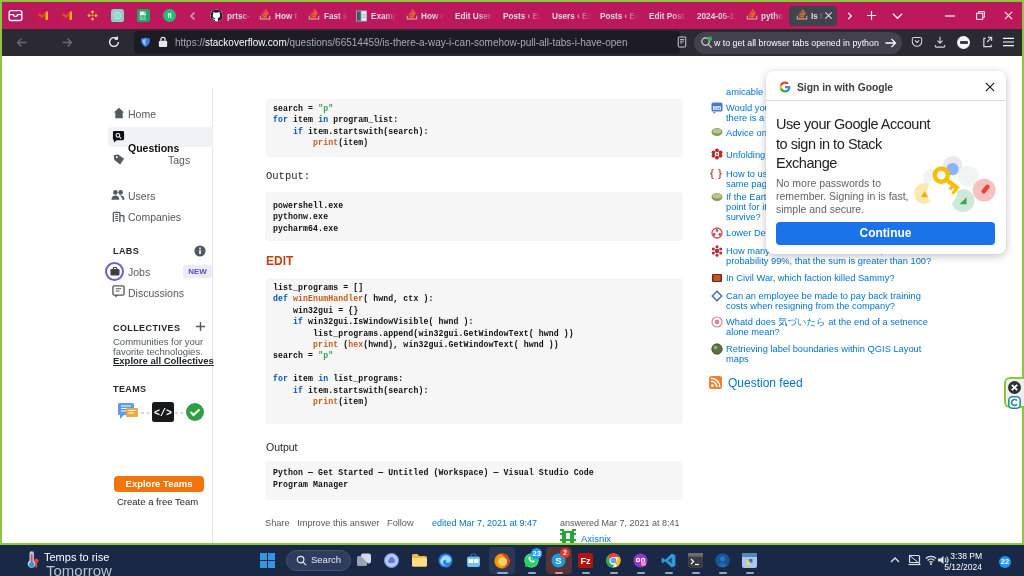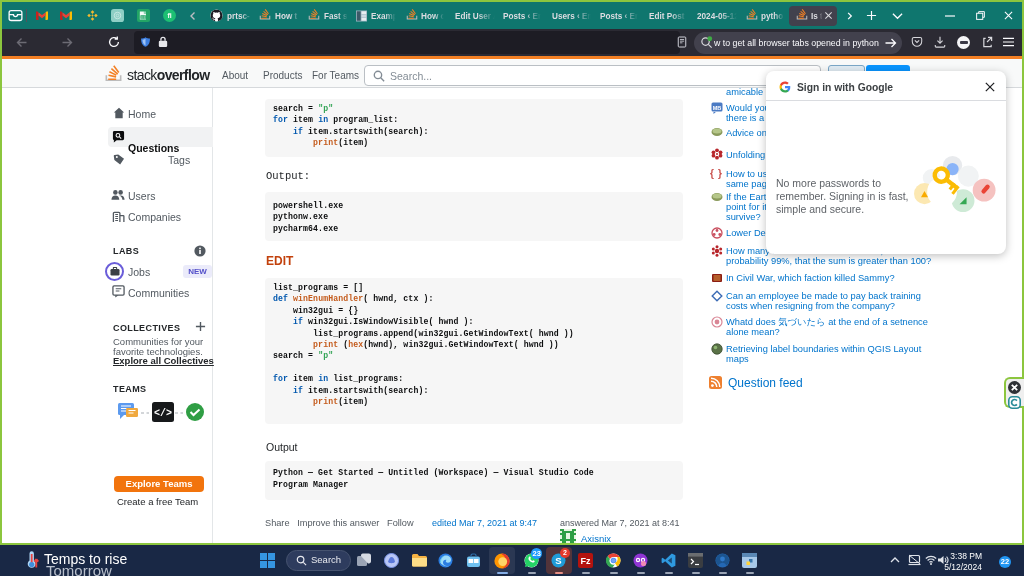--- a/index.html
+++ b/index.html
@@ -5,21 +5,21 @@
 * { margin:0; padding:0; box-sizing:border-box; }
 html,body { width:1024px; height:576px; overflow:hidden; }
 body { font-family:"Liberation Sans", sans-serif; position:relative; background:#fff; }
 #screen { position:absolute; left:0; top:0; width:1024px; height:576px; }
 .abs { position:absolute; }
 
 
 .gb { position:absolute; background:#8cc63e; z-index:50; }
 
 
-#tabbar { position:absolute; left:0; top:2px; width:1024px; height:27px; background:#0f766e; z-index:5; }
+#tabbar { position:absolute; left:0; top:2px; width:1024px; height:27px; background:#be185d; z-index:5; }
 #navbar { position:absolute; left:0; top:29px; width:1024px; height:27px; background:#2b2a33; z-index:5; }
 .tabtxt { color:#dcdce1; font-size:8.2px; font-weight:bold; white-space:nowrap; overflow:hidden; }
 .fade { -webkit-mask-image:linear-gradient(90deg,#000 55%,transparent 95%); mask-image:linear-gradient(90deg,#000 55%,transparent 95%); }
 
 
 #page { position:absolute; left:2px; top:56px; width:1020px; height:487px; background:#fff; z-index:1; }
 #soheader { position:absolute; left:0; top:0; width:1020px; height:32px; background:#f8f9f9; border-top:3px solid #f48024; border-bottom:1px solid #d6d9dc; }
 .hnav { color:#525960; font-size:10px; }
 #leftnav { position:absolute; left:94px; top:32px; width:117px; height:455px; border-right:1px solid #e3e6e8; background:#fff; }
 .navitem { position:absolute; color:#525960; font-size:10.5px; }
@@ -176,20 +176,21 @@
 
   <div class="abs" style="left:134px;top:2px;width:546px;height:23px;background:#1d1c24;border-radius:4px;"></div>
   <svg class="abs" style="left:140px;top:7px;" width="11" height="12" viewBox="0 0 16 16">
         <path d="M8 1C6 2.5 3.5 3 1.5 3c0 6 1.5 10 6.5 12 5-2 6.5-6 6.5-12-2 0-4.5-.5-6.5-2z" fill="#3d7fe0"></path>
         <path d="M8 3.2c-1.4.9-3 1.3-4.4 1.4.2 4.2 1.4 6.9 4.4 8.4z" fill="#9fc4f5"></path>
       </svg>
   <svg class="abs" style="left:158px;top:7px;" width="10" height="12" viewBox="0 0 12 14">
         <rect x="1" y="5.5" width="10" height="7.5" rx="1.5" fill="#e8e8ec"></rect>
         <path d="M3.5 5.5V4a2.5 2.5 0 0 1 5 0v1.5" stroke="#e8e8ec" stroke-width="1.6" fill="none"></path>
       </svg>
+  <div class="abs mono" style="left:175px;top:8px;width:498px;font-size:10px;color:#a9a8b0;white-space:nowrap;font-family:'Liberation Sans';-webkit-mask-image:linear-gradient(90deg,#000 94%,transparent 99%);">https://<span style="color:#fbfbfe;">stackoverflow.com</span>/questions/66514459/is-there-a-way-i-can-somehow-pull-all-tabs-i-have-open</div>
   <svg class="abs" style="left:677px;top:7px;" width="10" height="12" viewBox="0 0 12 14">
         <rect x="1.5" y="1" width="9" height="12" rx="1" fill="none" stroke="#cfcfd8" stroke-width="1.2"></rect>
         <path d="M3.5 4h5M3.5 6h5M3.5 8h3" stroke="#cfcfd8" stroke-width="1"></path>
       </svg>
   <svg class="abs" style="left:700px;top:7px;" width="12" height="12" viewBox="0 0 14 14">
         <path d="M7 1.2 8.8 5l4 .4-3 2.7.9 4L7 10l-3.7 2 .9-4-3-2.7 4-.4z" fill="none" stroke="#cfcfd8" stroke-width="1.2" stroke-linejoin="round"></path>
       </svg>
 
   <div class="abs" style="left:694px;top:3px;width:208px;height:22px;background:#42414d;border-radius:11px;"></div>
   <svg class="abs" style="left:700px;top:7px;" width="13" height="13" viewBox="0 0 14 14">
@@ -214,37 +215,20 @@
   <div class="abs" style="left:959.5px;top:12px;width:8px;height:3px;background:#3a3946;border-radius:1px;"></div>
   <svg class="abs" style="left:982px;top:7px;" width="11" height="12" viewBox="0 0 12 13">
         <path d="M4 2.5h-2v9h8v-2M6.5 1.5h4v4M10 2 5.5 6.5" stroke="#d8d8dd" stroke-width="1.3" fill="none"></path>
       </svg>
   <svg class="abs" style="left:1003px;top:8px;" width="11" height="10" viewBox="0 0 12 10">
         <path d="M0 1h12M0 5h12M0 9h12" stroke="#fbfbfe" stroke-width="1.3"></path>
       </svg>
 </div>
 
 <div id="page">
-  <div id="soheader">
-    <svg class="abs" style="left:103px;top:6px;" width="17" height="20" viewBox="0 0 32 37">
-          <use href="#soicon"></use>
-        </svg>
-    <div class="abs" style="left:125px;top:8px;font-size:14px;color:#232629;letter-spacing:-0.6px;">stack<b>overflow</b></div>
-    <div class="hnav abs" style="left:220px;top:11px;">About</div>
-    <div class="hnav abs" style="left:261px;top:11px;">Products</div>
-    <div class="hnav abs" style="left:310px;top:11px;">For Teams</div>
-    <div class="abs" style="left:362px;top:6px;width:457px;height:21px;background:#fff;border:1px solid #babfc4;border-radius:4px;"></div>
-    <svg class="abs" style="left:371px;top:11px;" width="12" height="12" viewBox="0 0 14 14">
-          <circle cx="5.8" cy="5.8" r="4.3" fill="none" stroke="#838c95" stroke-width="1.6"></circle>
-          <path d="m9 9 4 4" stroke="#838c95" stroke-width="1.6"></path>
-        </svg>
-    <div class="abs" style="left:388px;top:11px;font-size:10.5px;color:#838c95;">Search...</div>
-    <div class="abs" style="left:826px;top:6px;width:37px;height:18px;background:#e1ecf4;border:1px solid #7aa7c7;border-radius:3px;"></div>
-    <div class="abs" style="left:864px;top:6px;width:44px;height:18px;background:#0a95ff;border-radius:3px;"></div>
-  </div>
   <div id="leftnav">
     <svg class="abs" style="left:17px;top:19px;" width="12" height="12" viewBox="0 0 14 14">
           <path d="M7 1 1 6.5h1.7V13h8.6V6.5H13z" fill="#525960"></path>
         </svg>
     <div class="navitem" style="left:32px;top:20px;">Home</div>
     <div class="abs" style="left:12px;top:39px;width:105px;height:20px;background:#f1f2f3;border-radius:4px 0 0 4px;"></div>
     <svg class="abs" style="left:16px;top:42px;" width="13" height="13" viewBox="0 0 14 14">
           <path d="M1 2.5A1.5 1.5 0 0 1 2.5 1h9A1.5 1.5 0 0 1 13 2.5v7a1.5 1.5 0 0 1-1.5 1.5H5l-3 2.5V11H2.5A1.5 1.5 0 0 1 1 9.5z" fill="#0c0d0e"></path>
           <circle cx="6.4" cy="5.7" r="2" fill="none" stroke="#fff" stroke-width="1.1"></circle>
           <path d="m7.9 7.2 2 2" stroke="#fff" stroke-width="1.1"></path>
@@ -277,21 +261,21 @@
           <rect x="0.5" y="2.5" width="11" height="8" rx="1.5" fill="#3b4045"></rect>
           <path d="M4 2.5V1.2A.7.7 0 0 1 4.7.5h2.6a.7.7 0 0 1 .7.7v1.3" fill="none" stroke="#3b4045" stroke-width="1.3"></path>
         </svg>
     <div class="navitem" style="left:32px;top:178px;">Jobs</div>
     <div class="abs" style="left:87px;top:177px;width:29px;height:13px;background:#ebebfa;border-radius:3px;color:#5450c9;font-size:8px;font-weight:bold;text-align:center;line-height:13px;">NEW</div>
     <svg class="abs" style="left:16px;top:197px;" width="13" height="13" viewBox="0 0 14 14">
           <rect x="1" y="1" width="12" height="10" rx="1.2" fill="none" stroke="#525960" stroke-width="1.4"></rect>
           <path d="M4 4h6M4 6.5h4" stroke="#525960" stroke-width="1.2"></path>
           <path d="M3.5 11v2.5L7 11z" fill="#525960"></path>
         </svg>
-    <div class="navitem" style="left:32px;top:199px;">Communities</div>
+    <div class="navitem" style="left:32px;top:199px;">Discussions</div>
     <div class="abs" style="left:17px;top:235px;font-size:9px;font-weight:bold;color:#232629;letter-spacing:0.4px;">COLLECTIVES</div>
     <svg class="abs" style="left:99px;top:233px;" width="11" height="11" viewBox="0 0 12 12">
           <path d="M6 1v10M1 6h10" stroke="#525960" stroke-width="1.5"></path>
         </svg>
     <div class="abs" style="left:17px;top:249px;width:100px;font-size:9.5px;color:#525960;line-height:9.5px;">Communities for your favorite technologies.<br><span style="color:#232629;font-weight:bold;text-decoration:underline;white-space:nowrap;">Explore all Collectives</span></div>
     <div class="abs" style="left:17px;top:296px;font-size:9px;font-weight:bold;color:#232629;letter-spacing:0.4px;">TEAMS</div>
 
     <svg class="abs" style="left:20px;top:313px;" width="90" height="24" viewBox="0 0 90 24">
       <path d="M25 12h8M59 12h8" stroke="#c5c9cd" stroke-width="1.6" stroke-dasharray="3 2.5"></path>
       <rect x="2" y="2" width="16" height="12" rx="1.5" fill="#5c9aef"></rect>
@@ -446,20 +430,21 @@
         <path fill="#4285F4" d="M45.1 24.5c0-1.6-.1-3.1-.4-4.6H24v8.7h11.8c-.5 2.8-2.1 5.1-4.4 6.7v5.6h7.2c4.2-3.9 6.5-9.6 6.5-16.4z"></path>
         <path fill="#34A853" d="M24 46c6 0 11-2 14.6-5.4l-7.2-5.6c-2 1.3-4.5 2.1-7.4 2.1-5.7 0-10.5-3.8-12.3-9h-7.4v5.8C7.9 41.1 15.4 46 24 46z"></path>
         <path fill="#FBBC05" d="M11.7 28.1c-.4-1.3-.7-2.7-.7-4.1s.2-2.8.7-4.1v-5.8H4.3C2.8 17 2 20.4 2 24s.8 7 2.3 9.9z"></path>
         <path fill="#EA4335" d="M24 10.8c3.2 0 6.1 1.1 8.4 3.3l6.3-6.3C35 4.2 30 2 24 2 15.4 2 7.9 6.9 4.3 14.1l7.4 5.8c1.8-5.2 6.6-9.1 12.3-9.1z"></path>
       </svg>
   <div class="abs" style="left:31px;top:11px;font-size:10.3px;font-weight:bold;color:#3c4043;">Sign in with Google</div>
   <svg class="abs" style="left:219px;top:11px;" width="10" height="10" viewBox="0 0 12 12">
         <path d="M1 1l10 10M11 1 1 11" stroke="#202124" stroke-width="1.5"></path>
       </svg>
   <div class="abs" style="left:0;top:29px;width:240px;height:1px;background:#dadce0;"></div>
+  <div class="abs" style="left:10px;top:44px;width:212px;font-size:14.5px;color:#202124;line-height:19.5px;letter-spacing:-0.45px;">Use your Google Account<br>to sign in to Stack<br>Exchange</div>
   <div class="abs" style="left:10px;top:106px;width:140px;font-size:10.5px;color:#5f6368;line-height:13px;">No more passwords to remember. Signing in is fast, simple and secure.</div>
 
   <svg class="abs" style="left:141px;top:82px;" width="92" height="62" viewBox="0 0 105 70">
     <circle cx="52" cy="14" r="11" fill="#e8eaed"></circle>
     <circle cx="70" cy="26" r="12" fill="#f1f3f4"></circle>
     <circle cx="28" cy="28" r="10" fill="#f1f3f4"></circle>
     <circle cx="88" cy="42" r="13" fill="#f5c2c0"></circle>
     <circle cx="20" cy="46" r="12" fill="#fce8b2"></circle>
     <circle cx="64" cy="54" r="13" fill="#ceead6"></circle>
     <circle cx="40" cy="44" r="17" fill="#fff"></circle>
@@ -467,41 +452,42 @@
     <path d="M16 50 l8 0 -4 -7z" fill="#f9ab00"></path>
     <path d="M60 58 l8 0 0 -8z" fill="#34a853"></path>
     <rect x="86" y="34" width="5" height="12" rx="2.5" transform="rotate(40 88 42)" fill="#ea4335"></rect>
     <g transform="rotate(38 45 32)">
           <circle cx="36" cy="30" r="7.5" fill="none" stroke="#fbbc04" stroke-width="5"></circle>
           <rect x="43" y="28" width="16" height="5" fill="#fbbc04"></rect>
           <rect x="52" y="28" width="3.5" height="9" fill="#fbbc04"></rect>
           <rect x="57.5" y="28" width="3.5" height="11" fill="#fbbc04"></rect>
         </g>
   </svg>
+  <div class="abs" style="left:10px;top:151px;width:219px;height:23px;background:#1a73e8;border-radius:4px;color:#fff;font-size:12px;font-weight:bold;text-align:center;line-height:23px;">Continue</div>
 </div>
 
 <div class="abs" style="left:1004px;top:377px;width:20px;height:31px;background:#efefef;border:2px solid #8cc63e;border-radius:6px 0 0 6px;border-right:none;z-index:60;"></div>
 <svg class="abs" style="left:1008px;top:381px;z-index:61;" width="13" height="13" viewBox="0 0 13 13">
       <circle cx="6.5" cy="6.5" r="6.5" fill="#2e3136"></circle>
       <path d="M3.8 3.8l5.4 5.4M9.2 3.8 3.8 9.2" stroke="#fff" stroke-width="1.8"></path>
     </svg>
 <svg class="abs" style="left:1008px;top:395.5px;z-index:61;" width="13" height="13" viewBox="0 0 13 13">
       <rect x="0.8" y="0.8" width="11.4" height="11.4" rx="3.5" fill="#fff" stroke="#2a8c99" stroke-width="1.6"></rect>
       <path d="M8.9 4.6a3 3 0 1 0 0 3.8" fill="none" stroke="#2a8c99" stroke-width="1.7"></path>
     </svg>
 
 <div id="taskbar">
 
   <svg class="abs" style="left:24px;top:6px;" width="15" height="19" viewBox="0 0 15 19">
         <path d="M5.5 2.5a2.2 2.2 0 0 1 4.4 0v7a4 4 0 1 1-4.4 0z" fill="#aed6f5"></path>
         <rect x="6.8" y="3" width="1.8" height="9" fill="#e8433f"></rect>
         <circle cx="7.7" cy="13.5" r="2.6" fill="#3f8edb"></circle>
         <path d="M12.3 8.5v8M12.3 8l-2 2.6M12.3 8l2 2.6" stroke="#e8433f" stroke-width="1.8" fill="none"></path>
       </svg>
-  <div class="abs" style="left:44px;top:6px;font-size:14px;color:#fff;">Temps to rise</div>
+  <div class="abs" style="left:44px;top:6px;font-size:11px;color:#fff;">Temps to rise</div>
   <div class="abs" style="left:46px;top:17px;font-size:15px;color:#b9c0cc;text-align:right;">Tomorrow</div>
 
   <svg class="abs" style="left:260px;top:8px;" width="15" height="15" viewBox="0 0 15 15">
         <rect x="0" y="0" width="7" height="7" fill="#3595e0"></rect>
         <rect x="8" y="0" width="7" height="7" fill="#3595e0"></rect>
         <rect x="0" y="8" width="7" height="7" fill="#3595e0"></rect>
         <rect x="8" y="8" width="7" height="7" fill="#3595e0"></rect>
       </svg>
 
   <div class="abs" style="left:286px;top:5px;width:65px;height:21px;background:#2e3c5e;border:1px solid #46536f;border-radius:11px;"></div>

